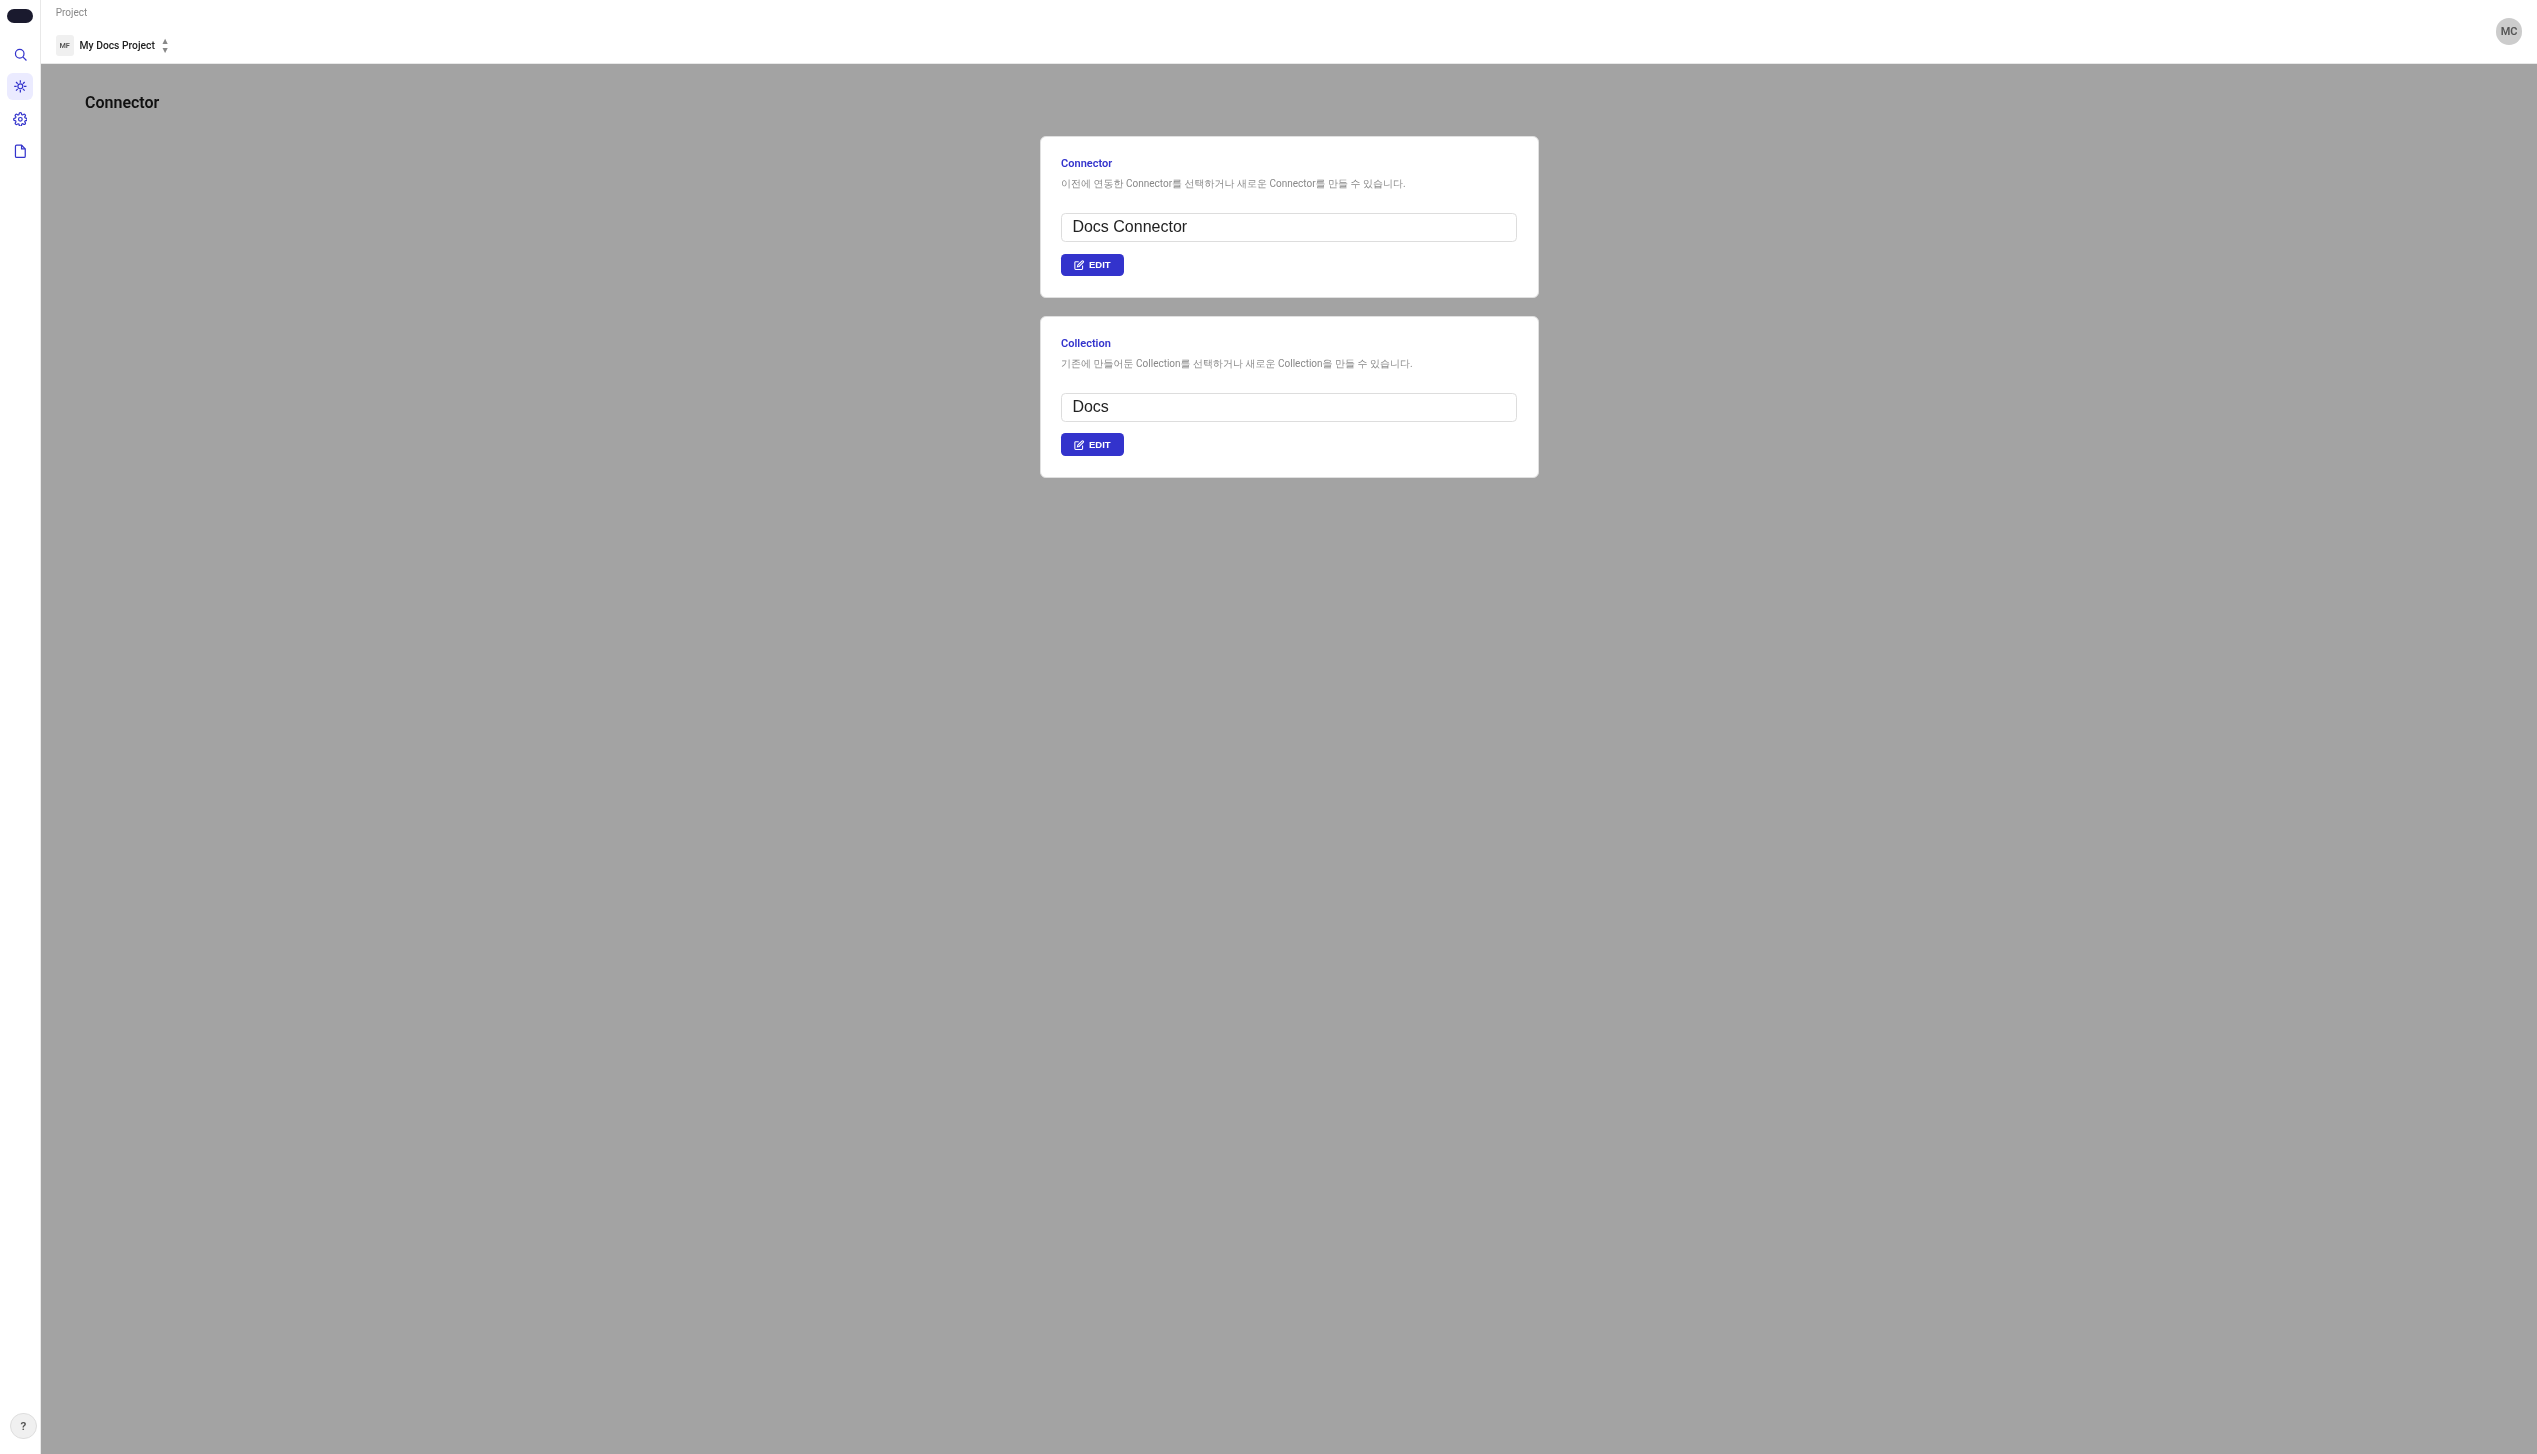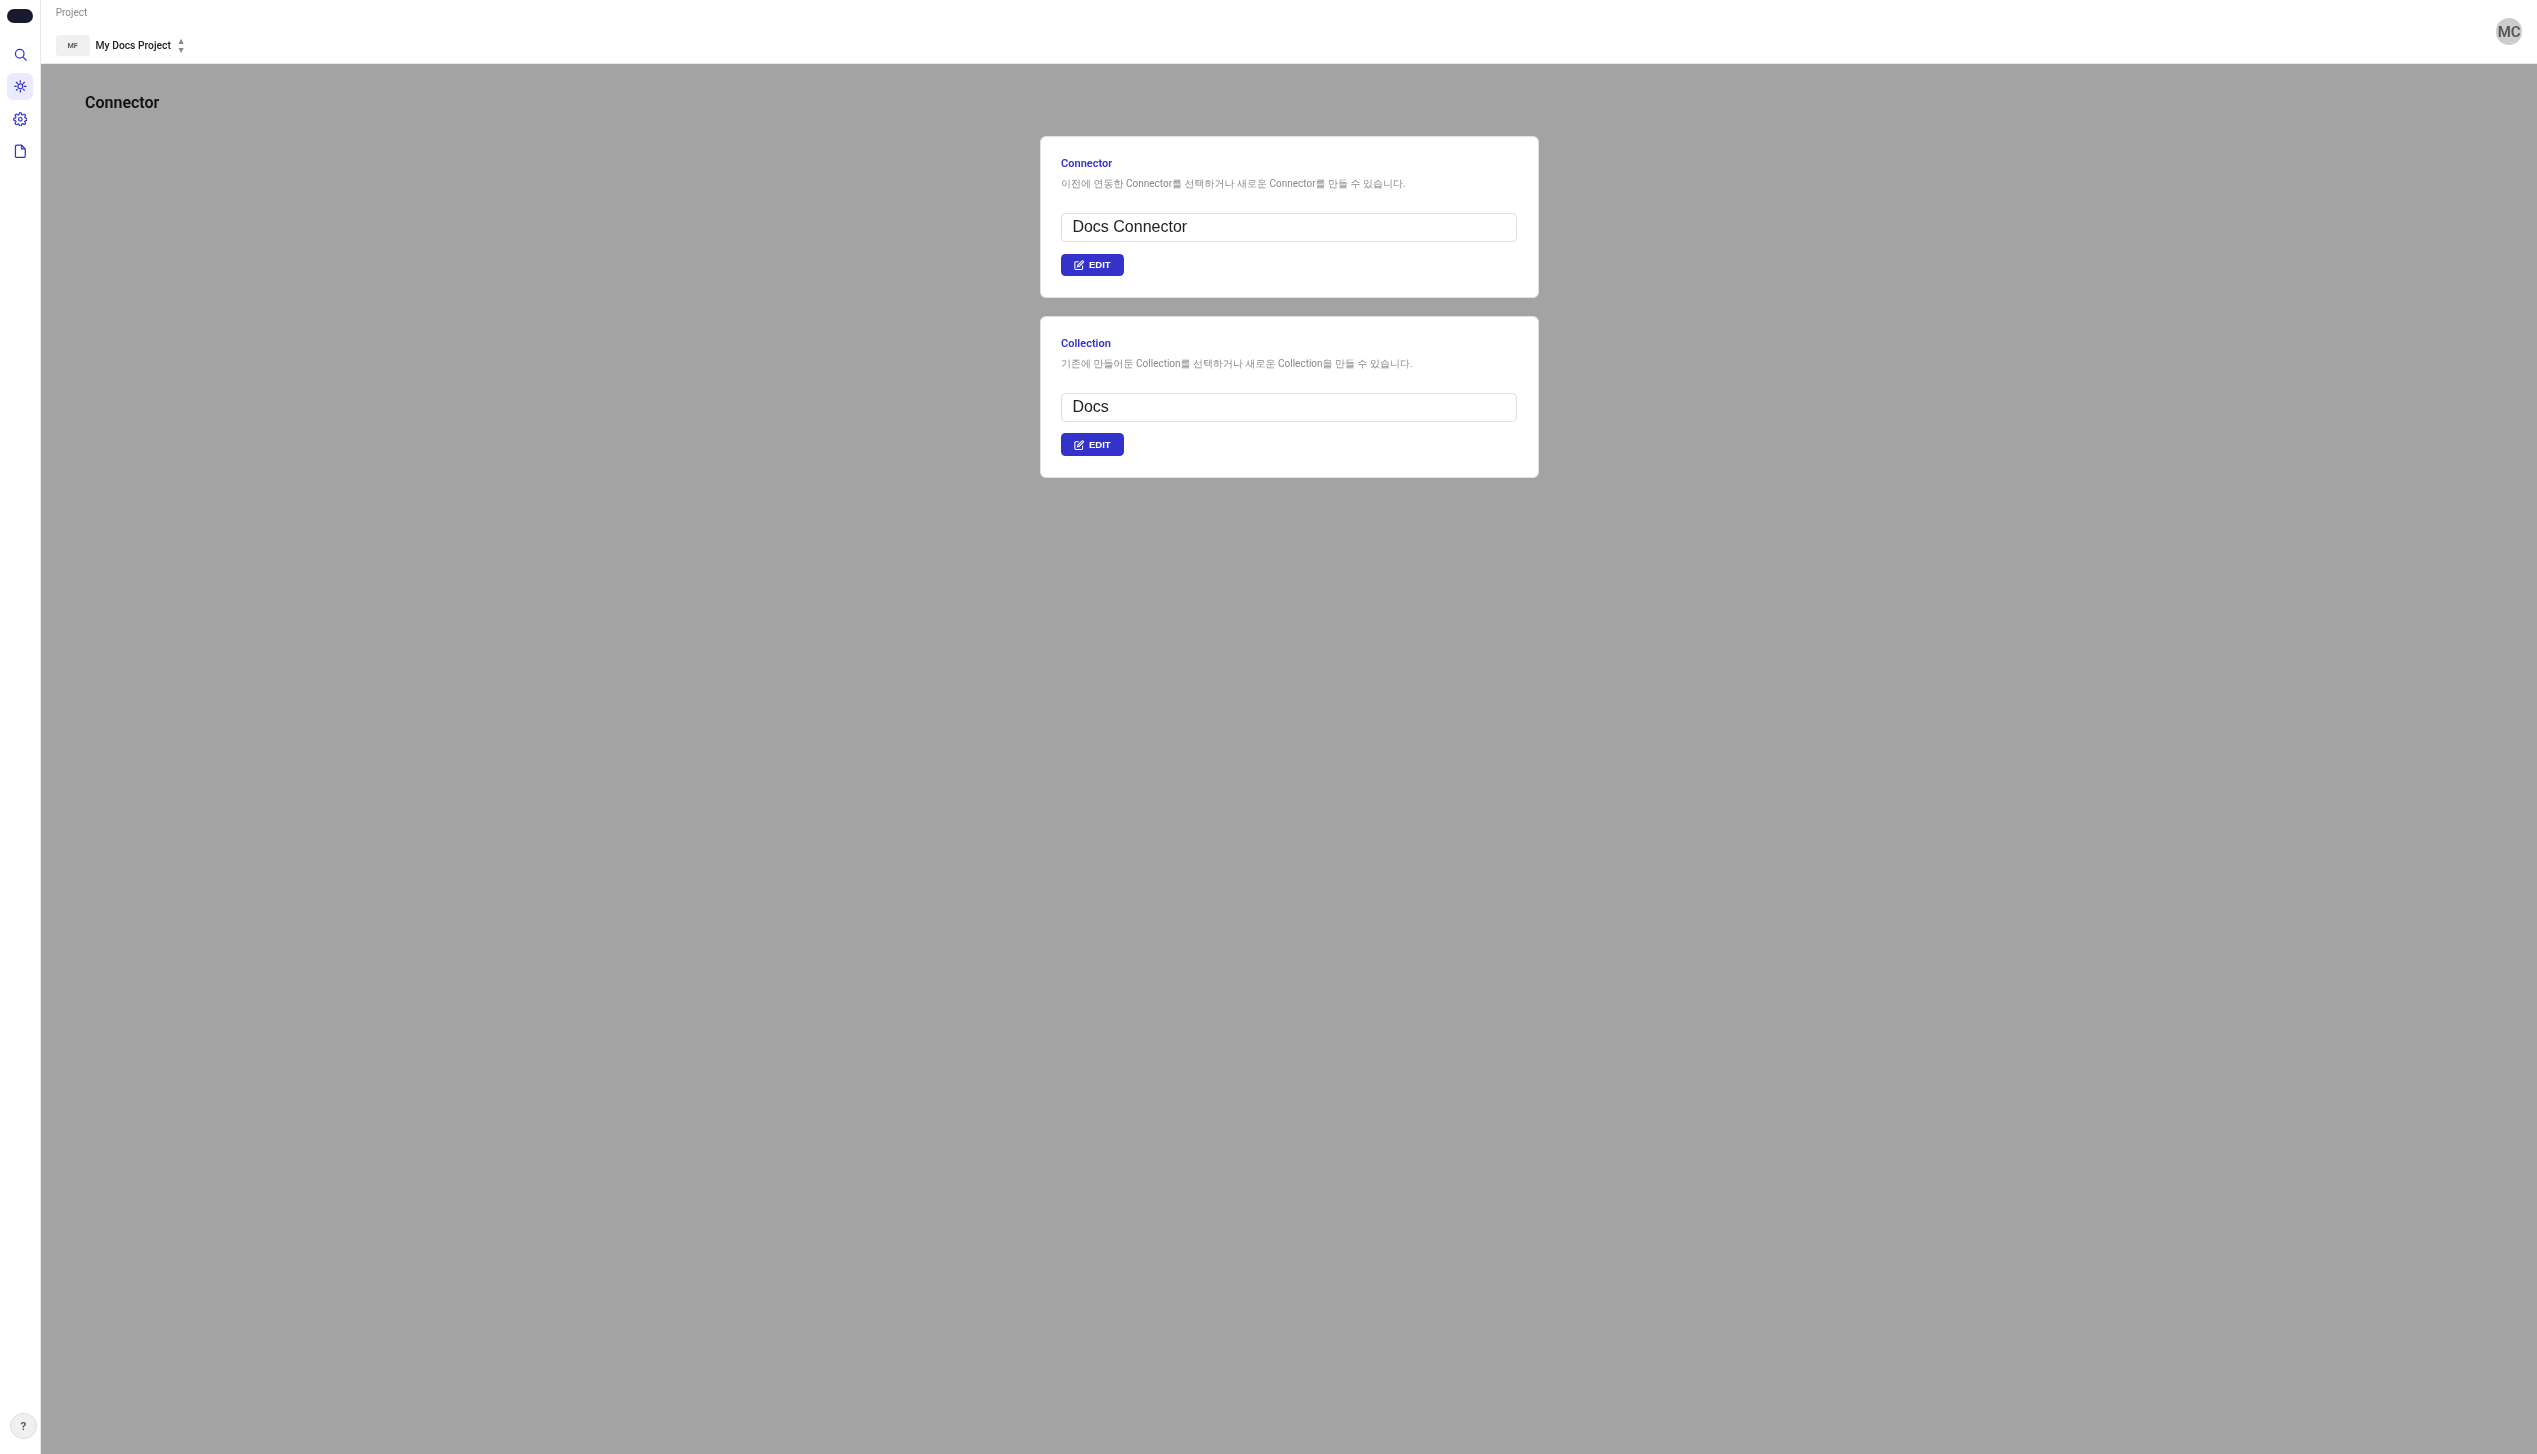--- a/index.html
+++ b/index.html
@@ -88,21 +88,21 @@
     }
 
     .topbar-project-selector {
       display: flex;
       align-items: center;
       gap: 5.9px;
       cursor: pointer;
     }
 
     .project-avatar {
-      width: 34px;
+      width: 18px;
       height: 20.6px;
       background: #f0f0f0;
       border-radius: 2.9px;
       display: flex;
       align-items: center;
       justify-content: center;
       font-size: 7.3px;
       font-weight: 600;
       color: #555;
     }
@@ -122,21 +122,21 @@
     }
 
     .user-avatar {
       width: 26.4px;
       height: 26.4px;
       border-radius: 50%;
       background: #cccccc;
       display: flex;
       align-items: center;
       justify-content: center;
-      font-size: 15px;
+      font-size: 11px;
       font-weight: 600;
       color: #555;
       cursor: pointer;
     }
 
     
     .page-content {
       flex: 1;
       overflow-y: auto;
       padding: 29px 44px;

